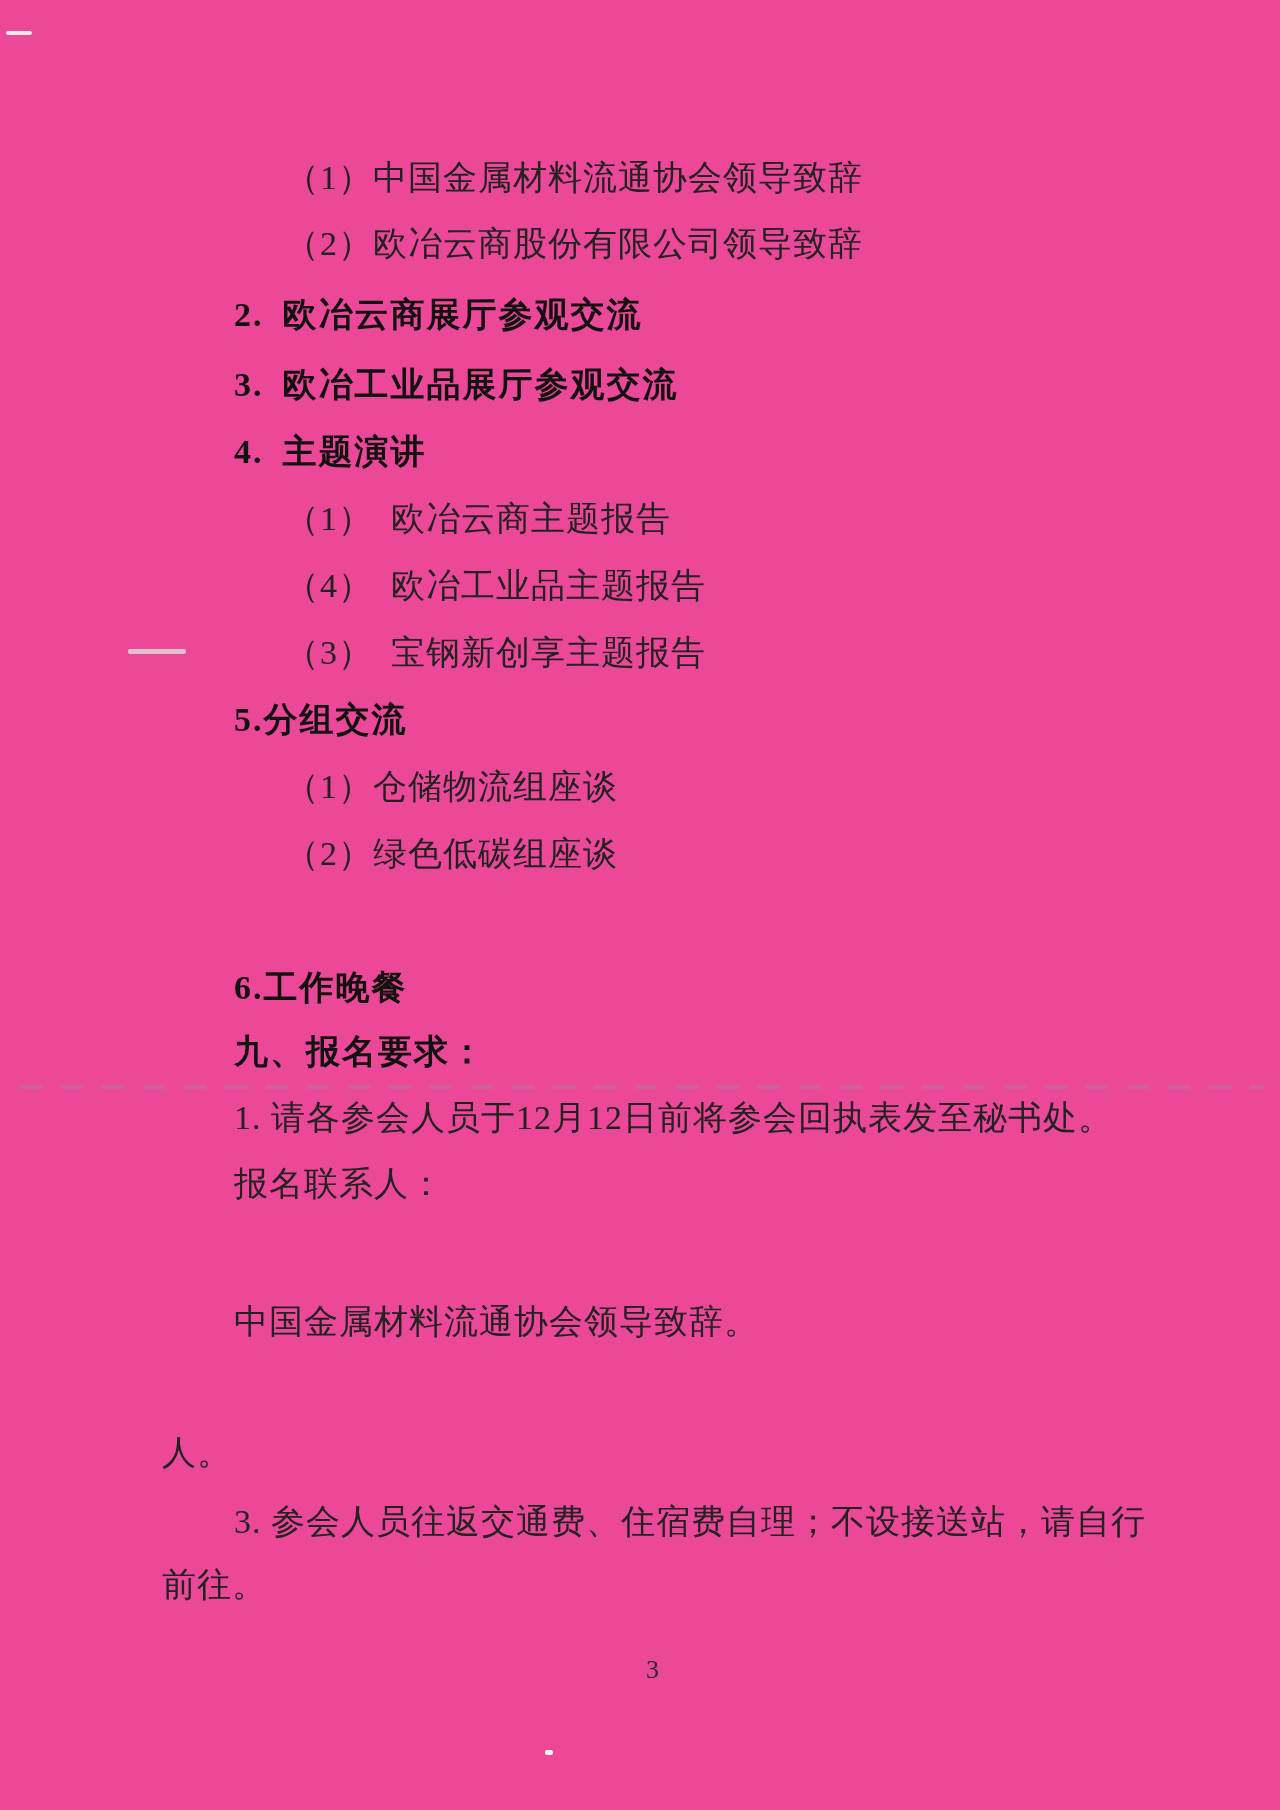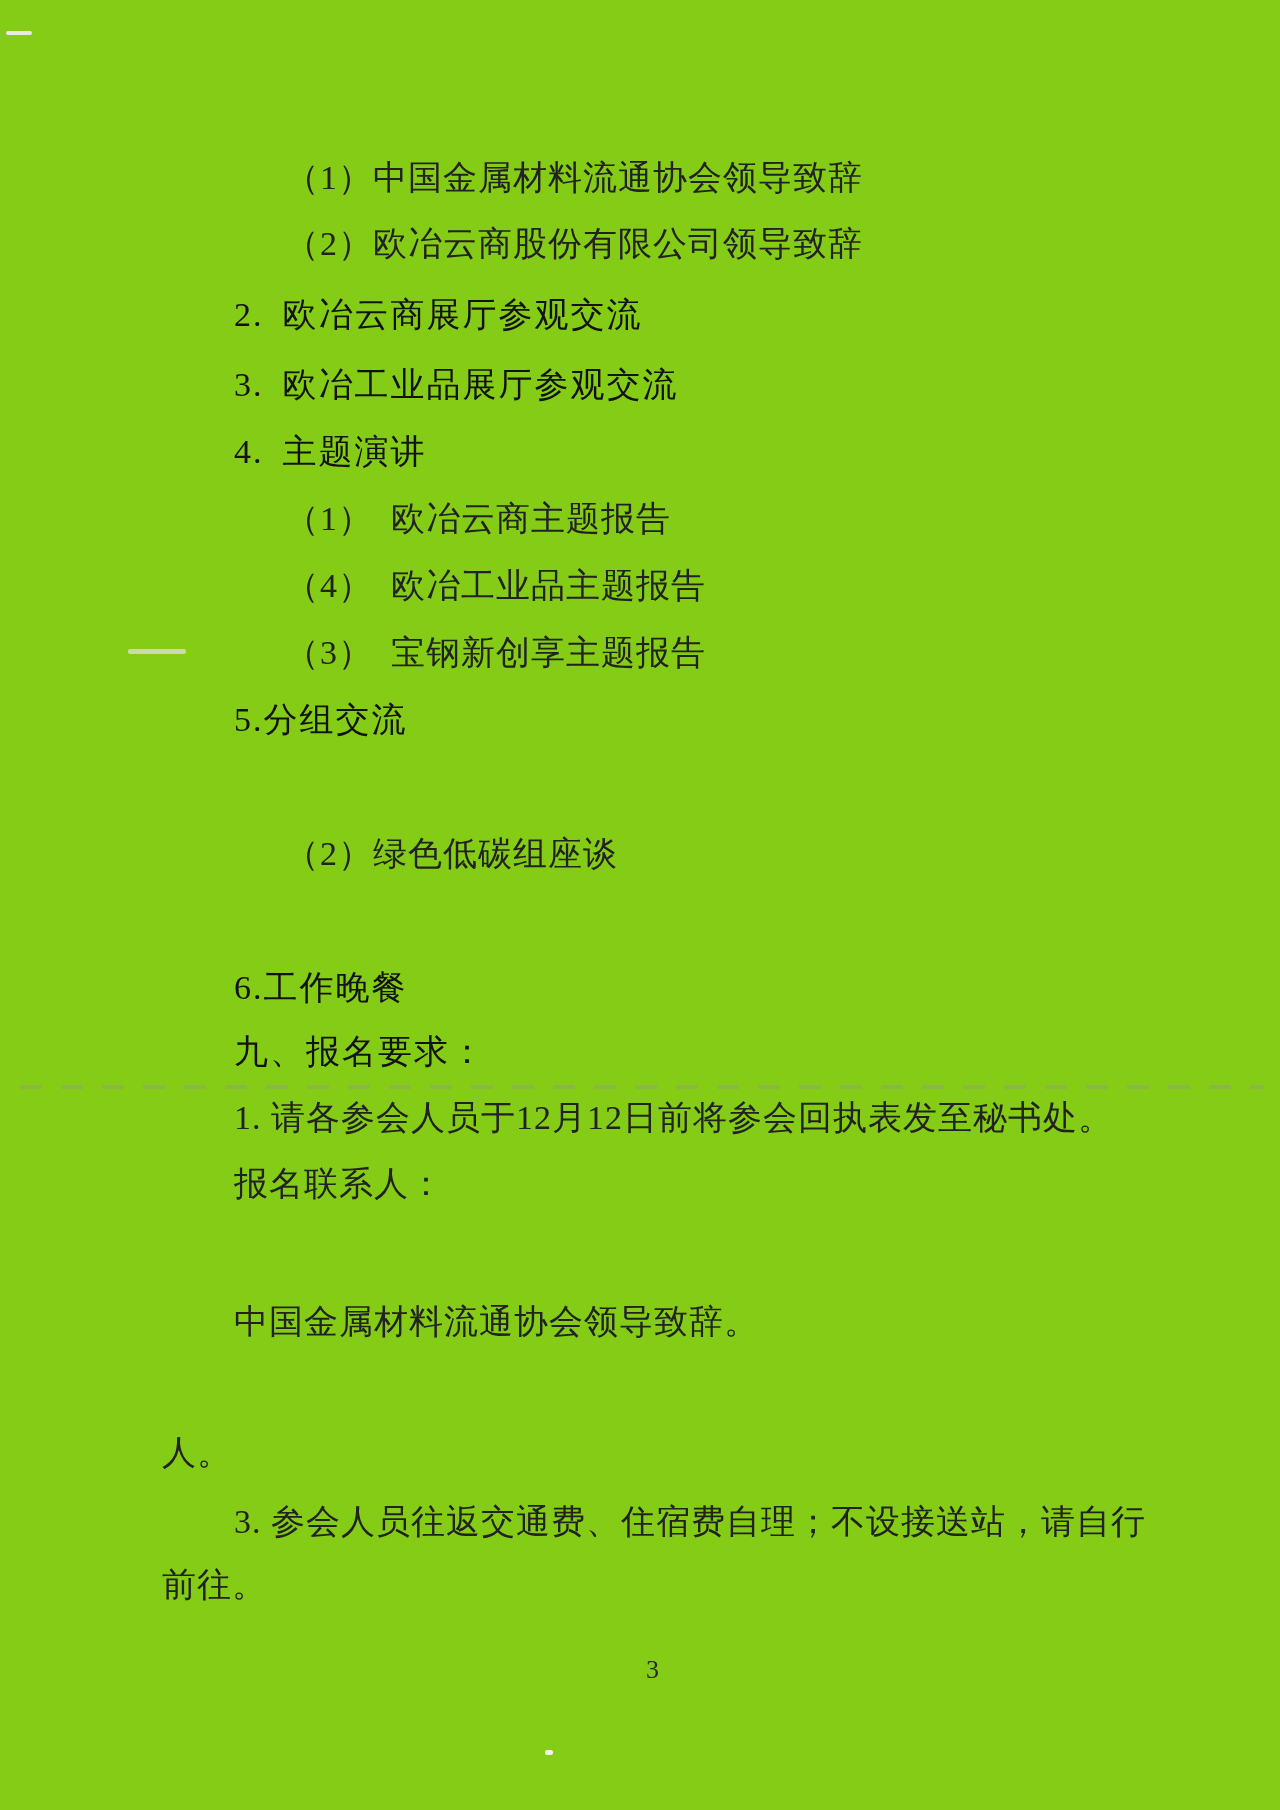--- a/index.html
+++ b/index.html
@@ -1,34 +1,34 @@
 <!DOCTYPE html>
 <html><head>
 <meta charset="utf-8">
 <style>
   html,body{margin:0;padding:0;background:#e9e9e9;}
   .page{
     position:relative;
     width:1280px;height:1810px;
     margin:0 auto;
-    background:#84cc16;
+    background:#ec4899;
     overflow:hidden;
     font-family:"Liberation Serif","DejaVu Serif",serif;
     color:#212121;
   }
   .ln{
     position:absolute;
     font-size:34px;
     line-height:40px;
     letter-spacing:1px;
     white-space:pre;
     color:#222220;
   }
   .b{
-    font-weight:400;
+    font-weight:700;
     color:#121210;
     letter-spacing:2px;
   }
   
   .x-sub{left:285px;}   
   .x-ind{left:234px;}   
   .x-mar{left:162px;}   
   .pageno{
     position:absolute;
     top:1655px;left:646px;
@@ -59,20 +59,21 @@
   <div class="ln x-ind b" style="top:295px">2. 欧冶云商展厅参观交流</div>
   <div class="ln x-ind b" style="top:365px">3. 欧冶工业品展厅参观交流</div>
   <div class="ln x-ind b" style="top:432px">4. 主题演讲</div>
 
   <div class="ln x-sub" style="top:499px">（1） 欧冶云商主题报告</div>
   <div class="ln x-sub" style="top:566px">（4） 欧冶工业品主题报告</div>
   <div class="ln x-sub" style="top:633px">（3） 宝钢新创享主题报告</div>
 
   <div class="ln x-ind b" style="top:700px">5.分组交流</div>
 
+  <div class="ln x-sub" style="top:767px">（1）仓储物流组座谈</div>
   <div class="ln x-sub" style="top:834px">（2）绿色低碳组座谈</div>
 
   <div class="ln x-ind b" style="top:968px">6.工作晚餐</div>
 
   <div class="ln x-ind b" style="top:1032px">九、报名要求：</div>
 
   <div class="ln x-ind" style="top:1098px">1. 请各参会人员于12月12日前将参会回执表发至秘书处。</div>
   <div class="ln x-ind" style="top:1164px">报名联系人：</div>
   <div class="ln x-ind" style="top:1302px">中国金属材料流通协会领导致辞。</div>
 

